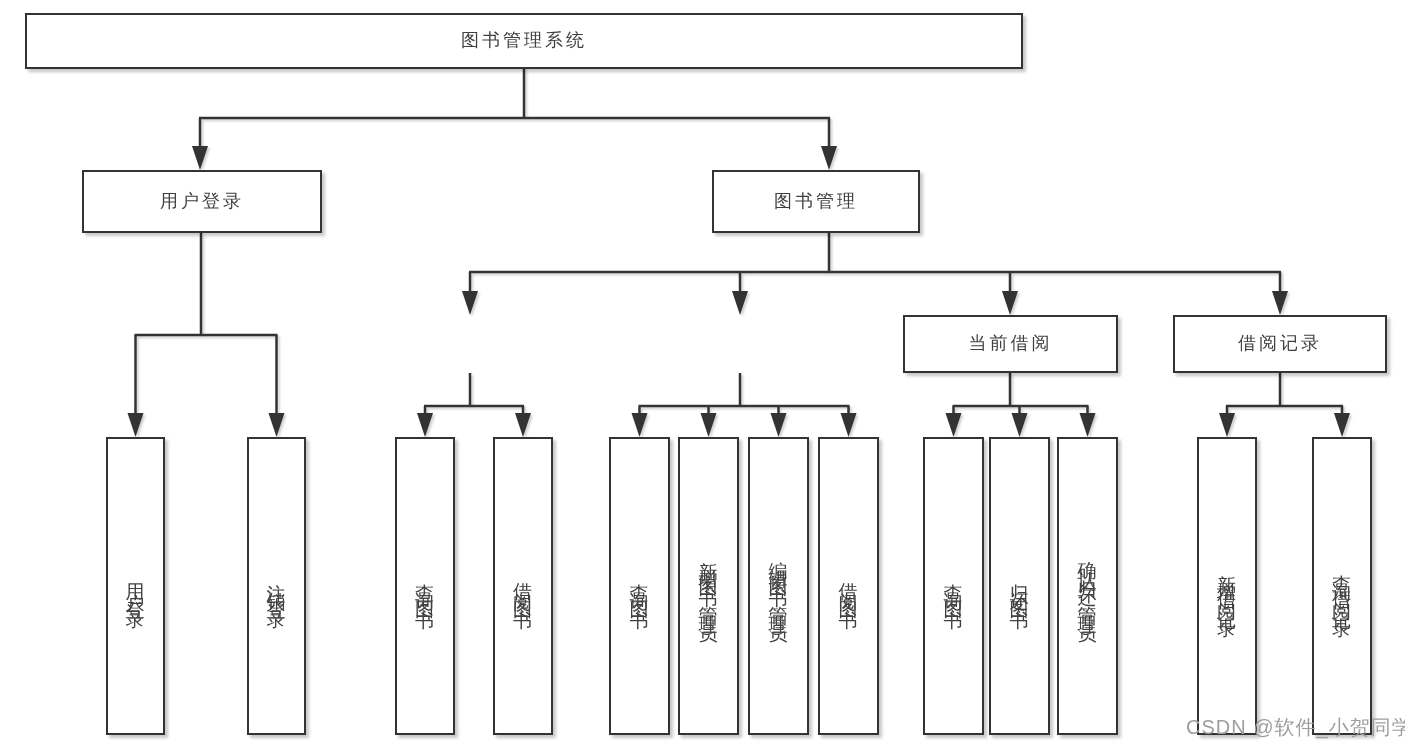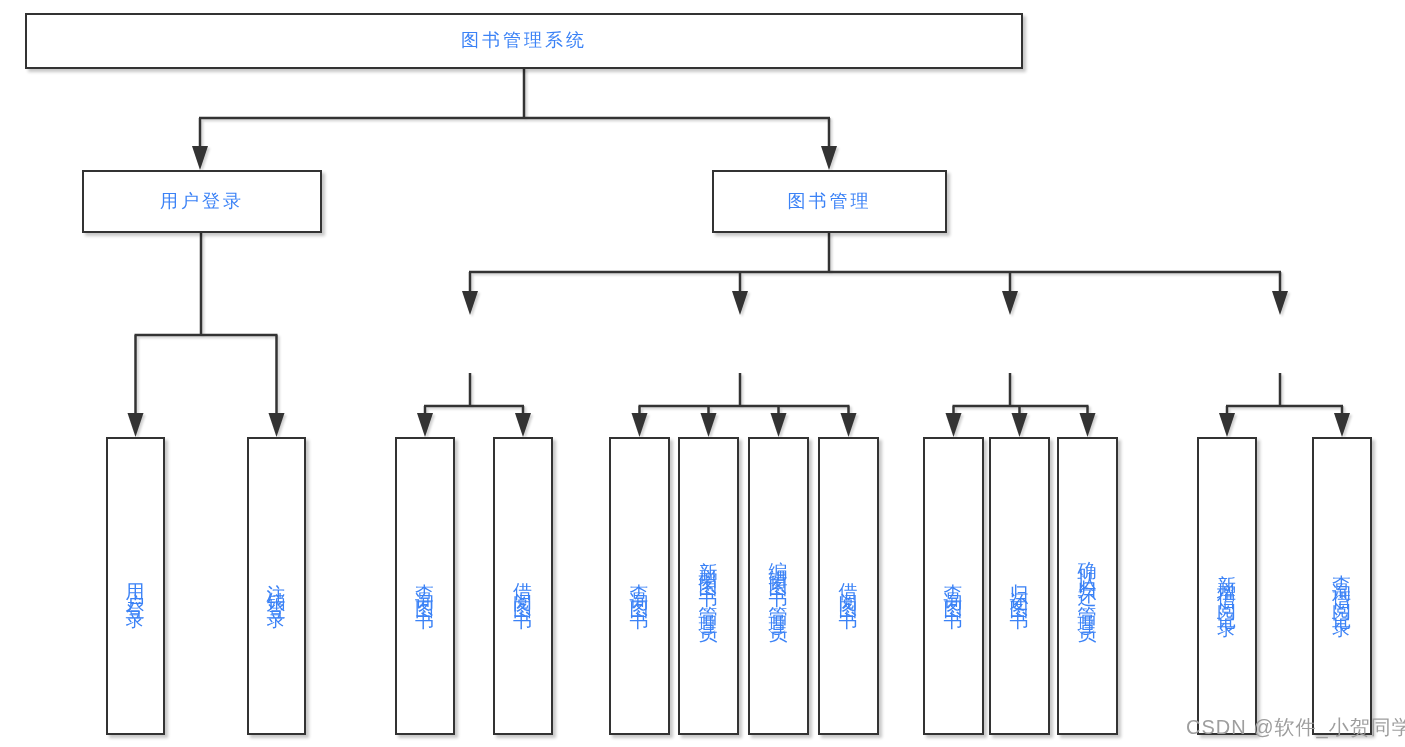--- a/index.html
+++ b/index.html
@@ -22,21 +22,21 @@
   .node {
     position: absolute;
     box-sizing: border-box;
     background: #ffffff;
     border: 2.5px solid #333333;
     box-shadow: 3px 3px 3px rgba(0,0,0,0.22);
     display: flex;
     align-items: center;
     justify-content: center;
     text-align: center;
-    color: #3b82f6;
+    color: #404040;
     z-index: 2;
   }
   .node.h {
     font-size: 18px;
     letter-spacing: 3px;
     line-height: 1.2;
     white-space: nowrap;
   }
   .node.v {
     writing-mode: vertical-rl;
@@ -116,22 +116,24 @@
       <polygon points="1011.5,413 1027.5,413 1019.5,437"></polygon>
       <polygon points="1079.5,413 1095.5,413 1087.5,437"></polygon>
       <polygon points="1219,413 1235,413 1227,437"></polygon>
       <polygon points="1334,413 1350,413 1342,437"></polygon>
     </g>
   </svg>
 
   <div class="node h" style="left:25px;top:13px;width:998px;height:56px">图书管理系统</div>
 
   <div class="node h" style="left:82px;top:170px;width:240px;height:63px">用户登录</div>
-  <div class="node h" style="left:712px;top:170px;width:235px;height:63px">图书管理</div>
+  <div class="node h" style="left:712px;top:170px;width:208px;height:63px">图书管理</div>
 
+  <div class="node h" style="left:903px;top:315px;width:215px;height:58px">当前借阅</div>
+  <div class="node h" style="left:1173px;top:315px;width:214px;height:58px">借阅记录</div>
 
   <div class="node v" style="left:106px;top:437px;width:59px;height:298px">用户登录</div>
   <div class="node v" style="left:247px;top:437px;width:59px;height:298px">注销登录</div>
 
   <div class="node v" style="left:395px;top:437px;width:60px;height:298px">查询图书</div>
   <div class="node v" style="left:493px;top:437px;width:60px;height:298px">借阅图书</div>
 
   <div class="node v" style="left:609px;top:437px;width:61px;height:298px">查询图书</div>
   <div class="node v" style="left:678px;top:437px;width:61px;height:298px">新增图书（管理员）</div>
   <div class="node v" style="left:748px;top:437px;width:61px;height:298px">编辑图书（管理员）</div>

